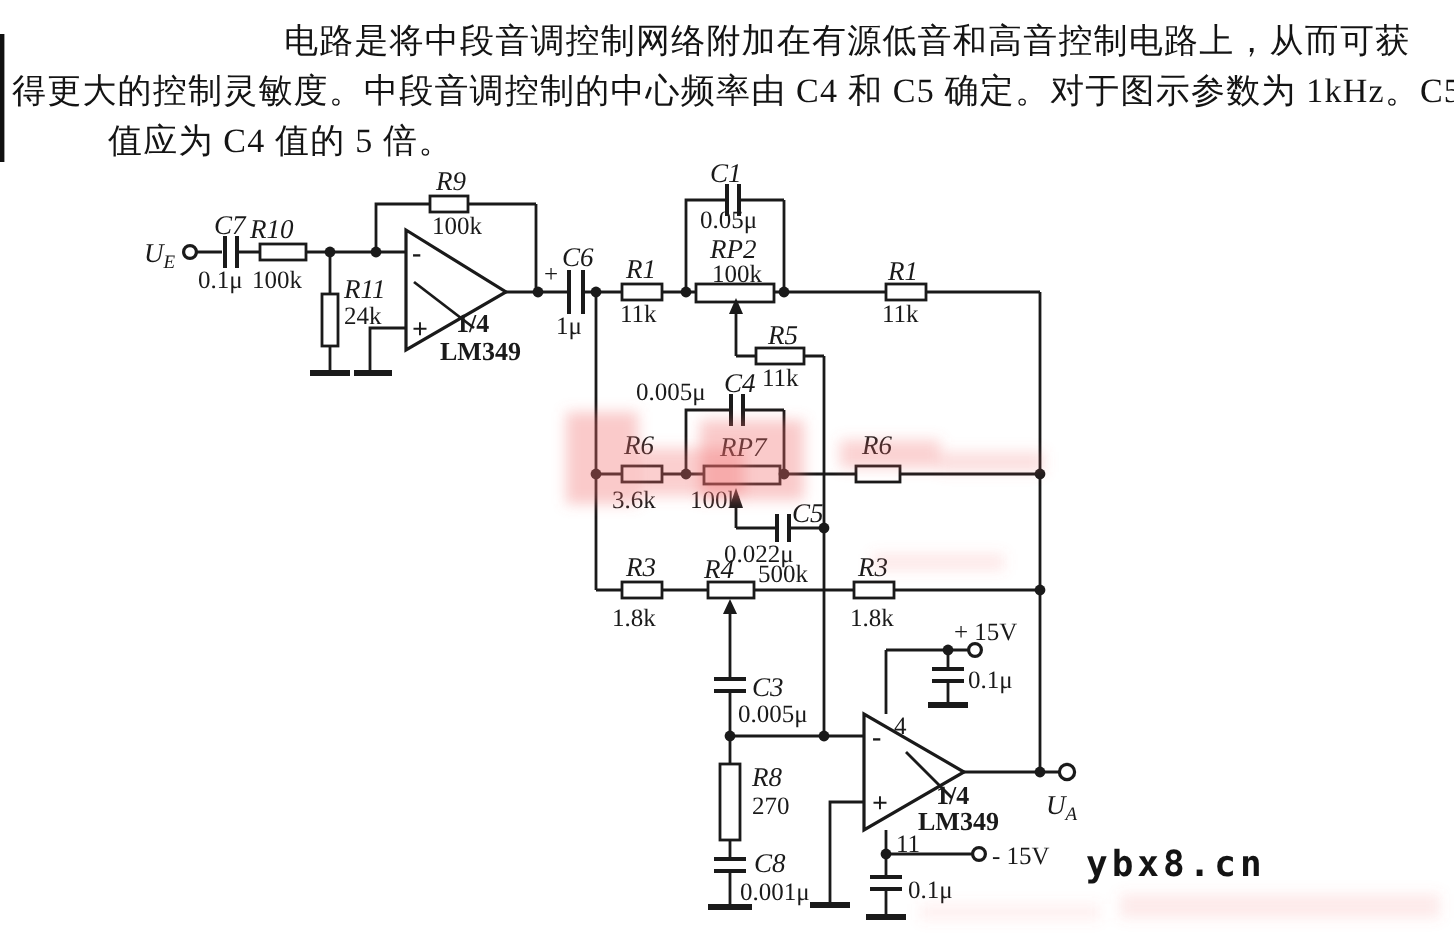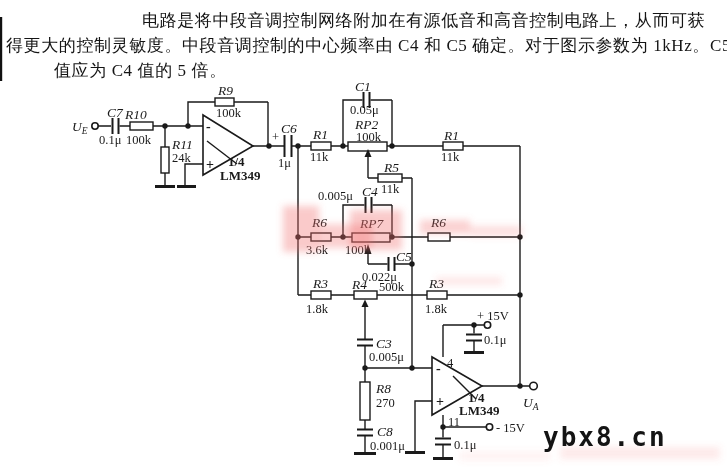--- a/index.html
+++ b/index.html
@@ -3,21 +3,21 @@
 <meta charset="utf-8">
 <style>
   html,body{margin:0;padding:0;background:#ffffff;}
   .page{position:relative;width:727px;height:468px;background:#ffffff;overflow:hidden;
         font-family:"Liberation Serif","DejaVu Serif",serif;}
   .pline{position:absolute;white-space:nowrap;font-size:17px;letter-spacing:.6px;color:#141414;}
   .l1{left:142px;top:9px;}
   .l2{left:6px;top:34px;}
   .l3{left:6px;top:59px;margin-left:48px;}
   .wm{position:absolute;left:543px;top:422px;font-family:"DejaVu Sans Mono","Liberation Mono",monospace;
-      font-weight:bold;font-size:26px;letter-spacing:2px;color:#141414;}
+      font-weight:bold;font-size:18px;letter-spacing:2px;color:#141414;}
   svg{position:absolute;left:0;top:0;}
   .wire{stroke:#1a1a1a;stroke-width:1.4;fill:none;}
   .plate{stroke:#1a1a1a;stroke-width:2;fill:none;}
   .comp{fill:#ffffff;stroke:#1a1a1a;stroke-width:1.4;}
   .tri{fill:#ffffff;stroke:#1a1a1a;stroke-width:1.6;}
   .dot{fill:#1a1a1a;}
   .term{fill:#ffffff;stroke:#1a1a1a;stroke-width:1.6;}
   .gnd{stroke:#1a1a1a;stroke-width:3;fill:none;}
   .arr{fill:#1a1a1a;}
   text{fill:#1a1a1a;font-family:"Liberation Serif","DejaVu Serif",serif;}

